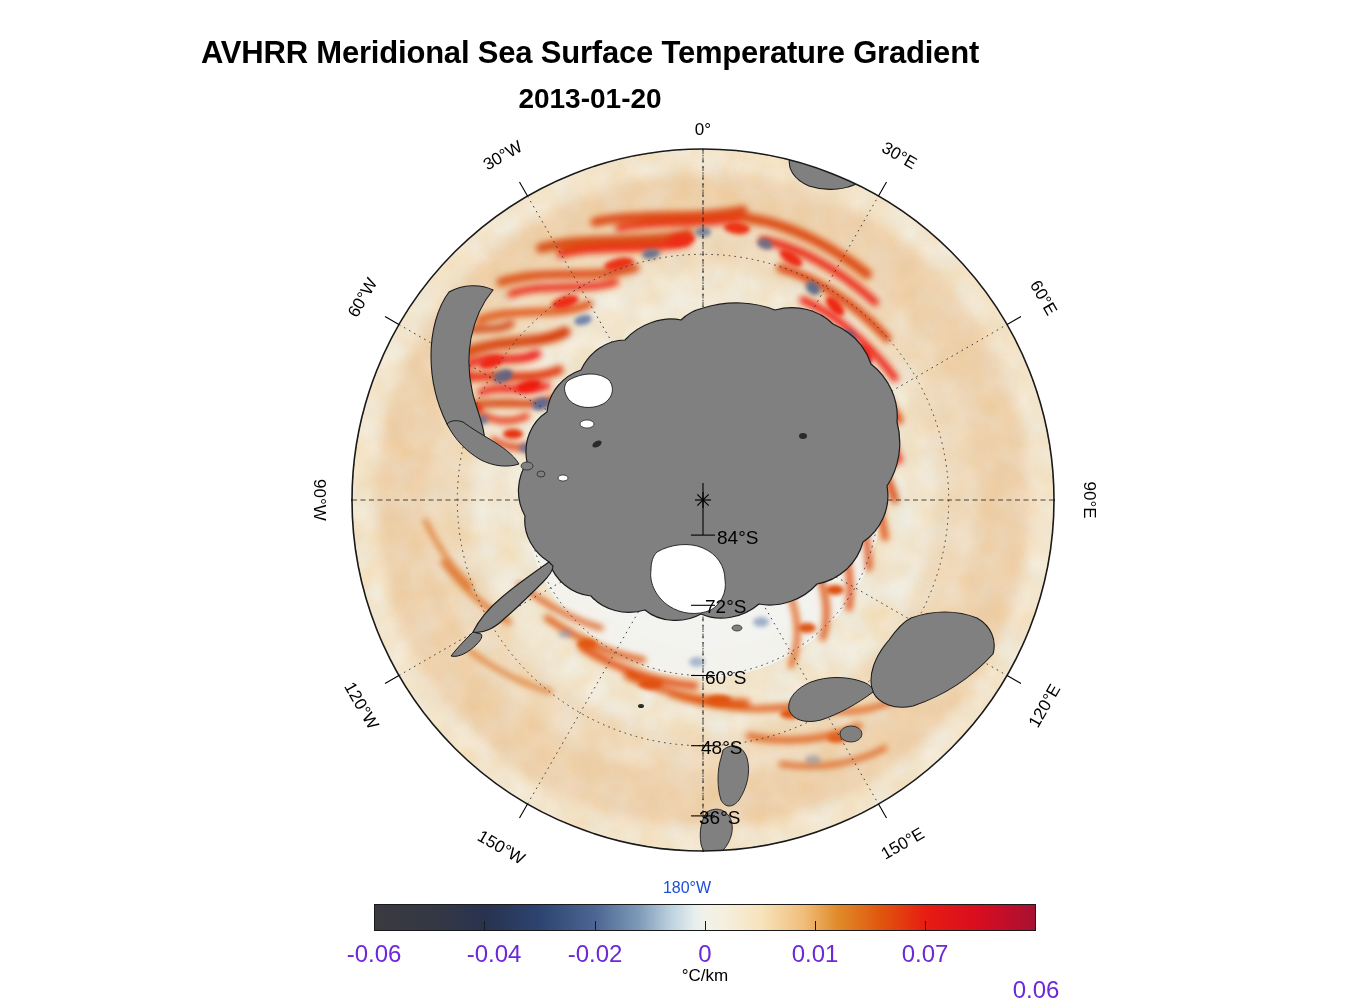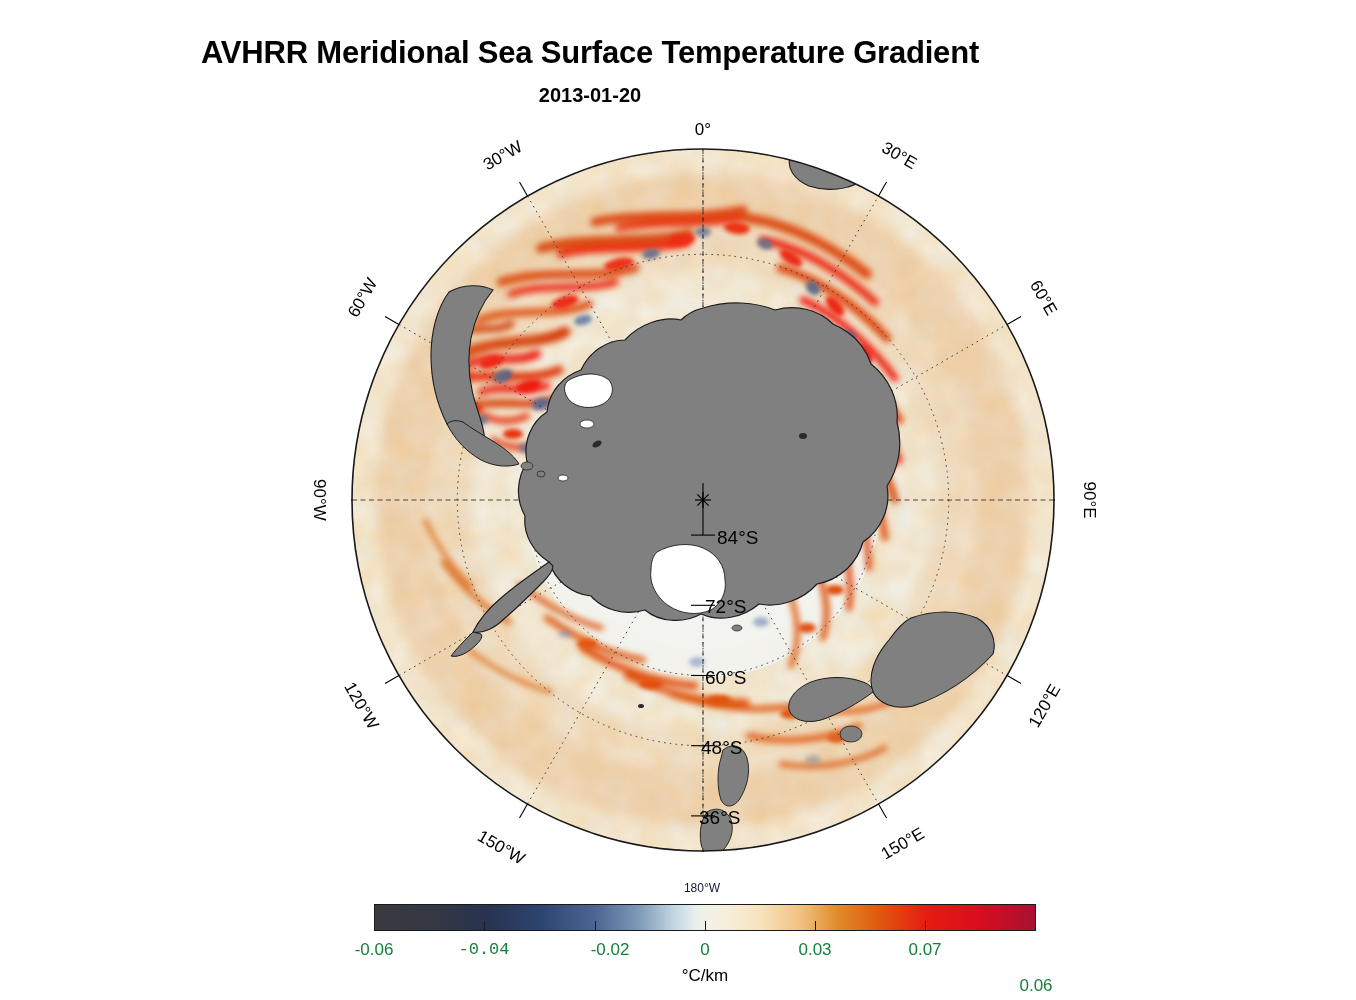--- a/index.html
+++ b/index.html
@@ -29,21 +29,21 @@
     text-align: center;
   }
   #main-title {
     font-size: 31px;
     font-weight: bold;
     color: #000000;
     letter-spacing: -0.2px;
     line-height: 1.1;
   }
   #sub-title {
-    font-size: 20px;
+    font-size: 28px;
     font-weight: bold;
     color: #000000;
     margin-top: 14px;
     line-height: 1.1;
   }
   #map-wrap {
     position: absolute;
     left: 351px;
     top: 148px;
     width: 704px;
@@ -68,22 +68,22 @@
   .cbar-tick {
     position: absolute;
     top: 17px;
     width: 1px;
     height: 10px;
     background: #1a1a1a;
   }
   .cbar-lab {
     position: absolute;
     top: 36px;
-    font-size: 17px;
-    color: #15803d;
+    font-size: 24px;
+    color: #6d28d9;
     text-align: center;
     transform: translateX(-50%);
     white-space: nowrap;
   }
   #cbar-unit {
     position: absolute;
     left: 331px;
     top: 62px;
     transform: translateX(-50%);
     font-size: 17px;
@@ -421,21 +421,21 @@
       </g>
     </svg>
 
     <div style="position:absolute;left:0;top:0;width:704px;height:704px;pointer-events:none;">
       <span class="maplab" style="position:absolute;left:352px;top:-28px;transform:translate(-50%,0);font-size:17px;color:#000;white-space:nowrap;">0°</span>
       <span style="position:absolute;left:548px;top:8px;transform:translate(-50%,-50%) rotate(30deg);font-size:17px;color:#000;white-space:nowrap;">30°E</span>
       <span style="position:absolute;left:692px;top:150px;transform:translate(-50%,-50%) rotate(60deg);font-size:17px;color:#000;white-space:nowrap;">60°E</span>
       <span style="position:absolute;left:738px;top:352px;transform:translate(-50%,-50%) rotate(90deg);font-size:17px;color:#000;white-space:nowrap;">90°E</span>
       <span style="position:absolute;left:694px;top:558px;transform:translate(-50%,-50%) rotate(-60deg);font-size:17px;color:#000;white-space:nowrap;">120°E</span>
       <span style="position:absolute;left:552px;top:696px;transform:translate(-50%,-50%) rotate(-30deg);font-size:17px;color:#000;white-space:nowrap;">150°E</span>
-      <span style="position:absolute;left:351px;top:740px;transform:translate(-50%,-50%);font-size:12px;color:#0f172a;white-space:nowrap;">180°W</span>
+      <span style="position:absolute;left:336px;top:740px;transform:translate(-50%,-50%);font-size:16px;color:#1d4ed8;white-space:nowrap;">180°W</span>
       <span style="position:absolute;left:150px;top:700px;transform:translate(-50%,-50%) rotate(30deg);font-size:17px;color:#000;white-space:nowrap;">150°W</span>
       <span style="position:absolute;left:10px;top:558px;transform:translate(-50%,-50%) rotate(60deg);font-size:17px;color:#000;white-space:nowrap;">120°W</span>
       <span style="position:absolute;left:-32px;top:352px;transform:translate(-50%,-50%) rotate(90deg);font-size:17px;color:#000;white-space:nowrap;">90°W</span>
       <span style="position:absolute;left:12px;top:150px;transform:translate(-50%,-50%) rotate(-60deg);font-size:17px;color:#000;white-space:nowrap;">60°W</span>
       <span style="position:absolute;left:152px;top:8px;transform:translate(-50%,-50%) rotate(-30deg);font-size:17px;color:#000;white-space:nowrap;">30°W</span>
     </div>
   </div>
 
   <div id="cbar-wrap">
     <div id="cbar">
@@ -443,23 +443,23 @@
         <rect x="0" y="0" width="660" height="25" fill="url(#cbGrad)"></rect>
       </svg>
     </div>
     <div class="cbar-tick" style="left:110px;"></div>
     <div class="cbar-tick" style="left:221px;"></div>
     <div class="cbar-tick" style="left:331px;"></div>
     <div class="cbar-tick" style="left:441px;"></div>
     <div class="cbar-tick" style="left:551px;"></div>
 
     <div class="cbar-lab" style="left:0px;">-0.06</div>
-    <div class="cbar-lab" style="left:110px;font-family:Liberation Mono, monospace;">-0.04</div>
-    <div class="cbar-lab" style="left:236px;text-align:right;">-0.02</div>
+    <div class="cbar-lab" style="left:120px;">-0.04</div>
+    <div class="cbar-lab" style="left:221px;text-align:right;">-0.02</div>
     <div class="cbar-lab" style="left:331px;">0</div>
-    <div class="cbar-lab" style="left:441px;">0.03</div>
+    <div class="cbar-lab" style="left:441px;">0.01</div>
     <div class="cbar-lab" style="left:551px;">0.07</div>
     <div class="cbar-lab" style="left:662px;margin-top:36px;">0.06</div>
 
     <div id="cbar-unit">°C/km</div>
   </div>
 
 </div>
 
 </body></html>

